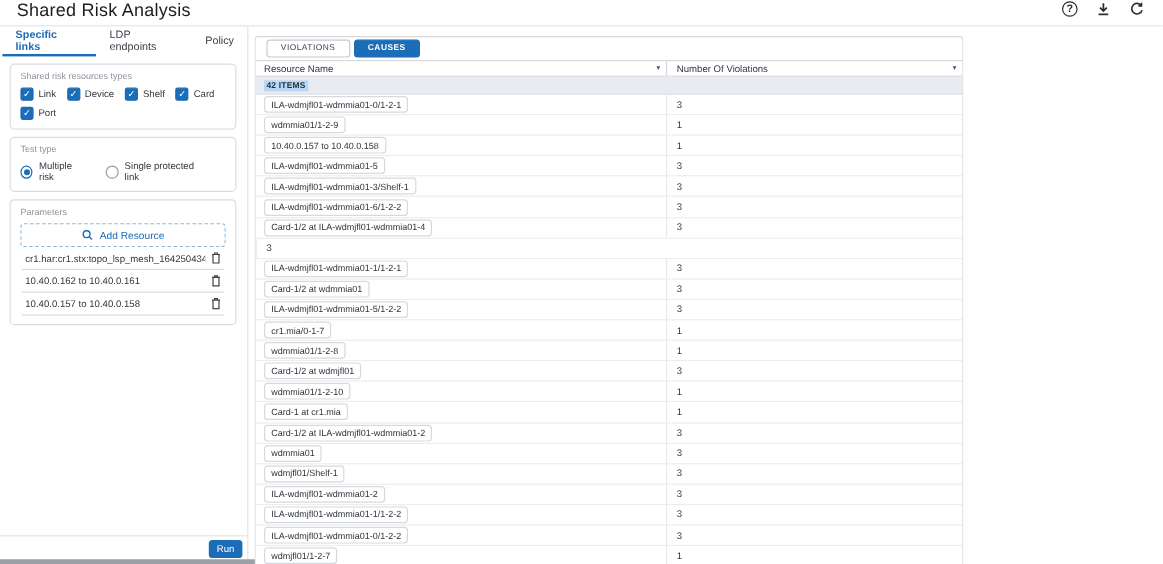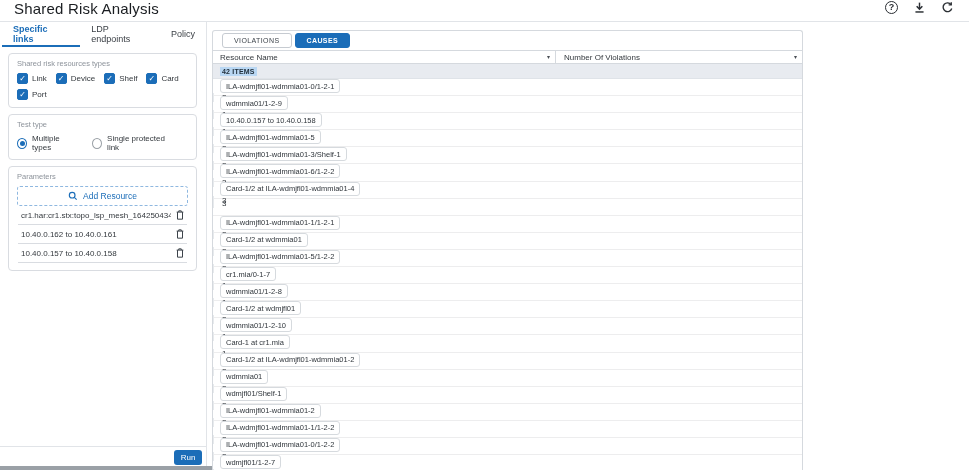--- a/index.html
+++ b/index.html
@@ -55,21 +55,21 @@
   .seg-tabs{height:20px;display:flex;align-items:center;padding-left:9px;gap:3px;border-bottom:1px solid #d5d9de;}
   .seg{font-size:7px;letter-spacing:.4px;padding:3px 11px;border-radius:3px;border:1px solid #c6cbd1;background:#fff;color:#3c434a;cursor:pointer;font-family:inherit;}
   .seg.active{background:var(--accent);border-color:var(--accent);color:#fff;font-weight:bold;}
   .thead{display:flex;height:13px;border-bottom:1px solid #d5d9de;align-items:center;}
   .th{position:relative;font-size:8px;color:#33383d;display:flex;align-items:center;}
   .th-name{flex:1;padding-left:7px;}
   .th-num{width:247px;border-left:1px solid #d5d9de;align-self:stretch;display:flex;align-items:center;padding-left:8px;}
   .caret{margin-left:auto;margin-right:5px;font-size:6px;color:#4a4f55;cursor:pointer;line-height:1;}
   .items-row{height:15px;background:var(--items-row-bg);display:flex;align-items:center;border-bottom:1px solid #dfe3e8;}
   .items-count{margin-left:7px;font-size:7px;font-weight:bold;color:#22303c;background:var(--selection);padding:1px 2px;letter-spacing:.2px;}
-  .trow{display:flex;height:17.1px;border-bottom:1px solid var(--row-border);cursor:pointer;flex-direction:column;}
+  .trow{display:flex;height:17.1px;border-bottom:1px solid var(--row-border);cursor:pointer;}
   .tcell-name{flex:1;display:flex;align-items:center;padding-left:7px;min-width:0;}
   .chip{display:inline-block;border:1px solid #d6dade;border-radius:3px;padding:1.5px 5px;font-size:7.5px;color:var(--text-dark);background:#fff;white-space:nowrap;max-width:470px;overflow:hidden;}
   .tcell-num{width:247px;border-left:1px solid #e7eaed;display:flex;align-items:center;padding-left:8px;font-size:8px;color:var(--text-dark);}
   svg{display:block;}
 </style>
 </head>
 <body>
 
 <div class="app-header">
   <div class="app-title">Shared Risk Analysis</div>
@@ -152,21 +152,21 @@
   </div>
 
   <div class="card">
     <div class="card-label">Test type</div>
     <div class="radio-wrap">
 
         <label class="radio-opt on">
           <span class="rdo">
             <span class="rdo-dot"></span>
           </span>
-          <span class="radio-label">Multiple types</span>
+          <span class="radio-label">Multiple risk</span>
         </label>
 
         <label class="radio-opt">
           <span class="rdo">
             <span class="rdo-dot"></span>
           </span>
           <span class="radio-label">Single protected link</span>
         </label>
       </div>
   </div>

